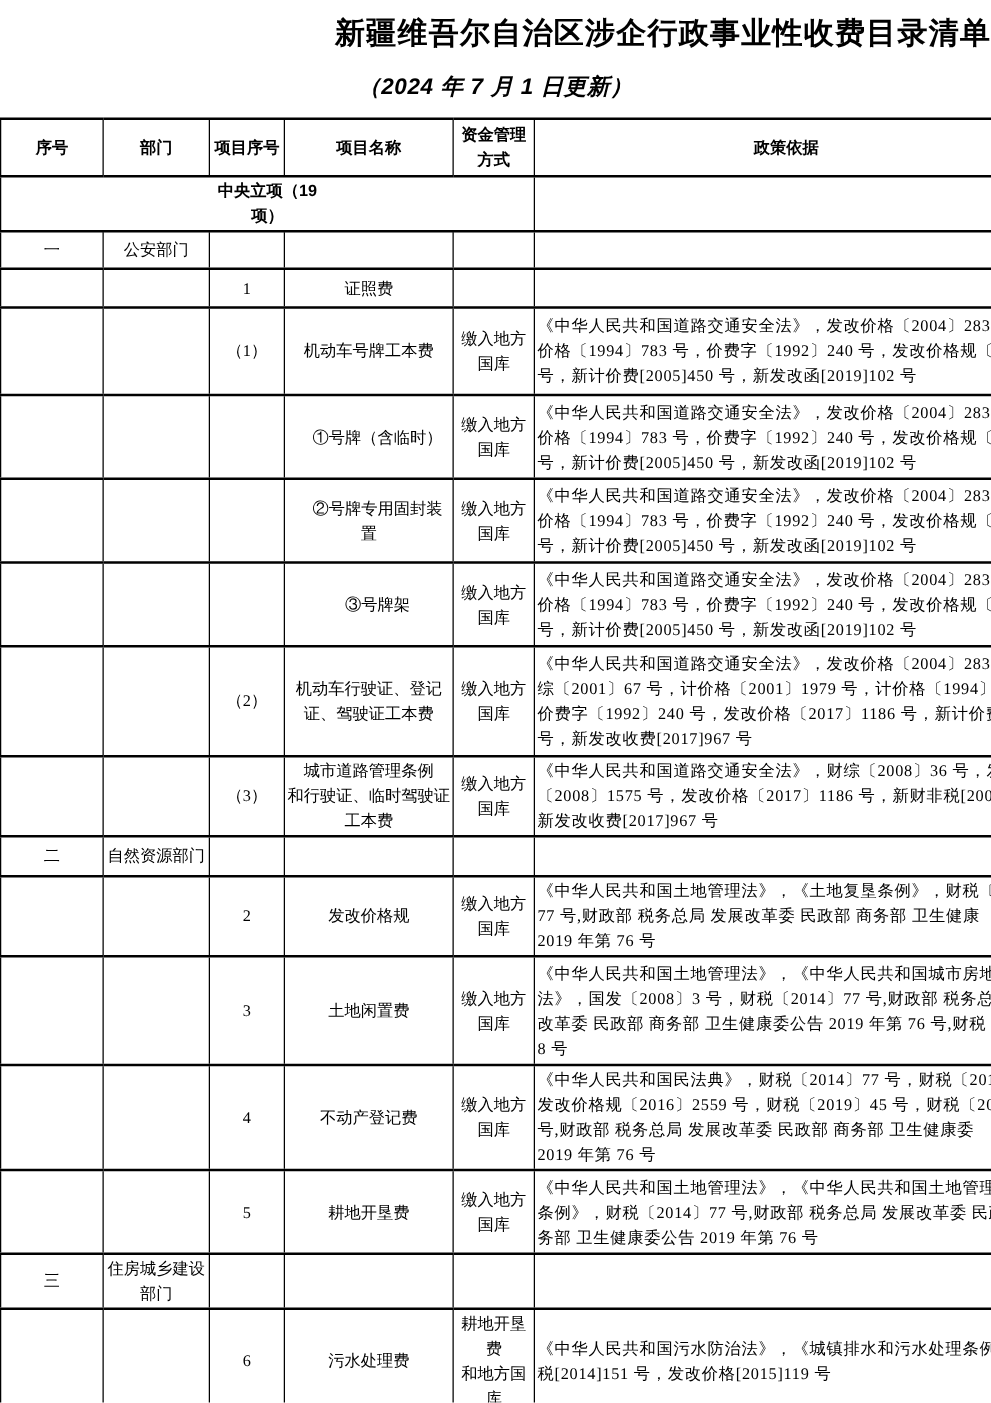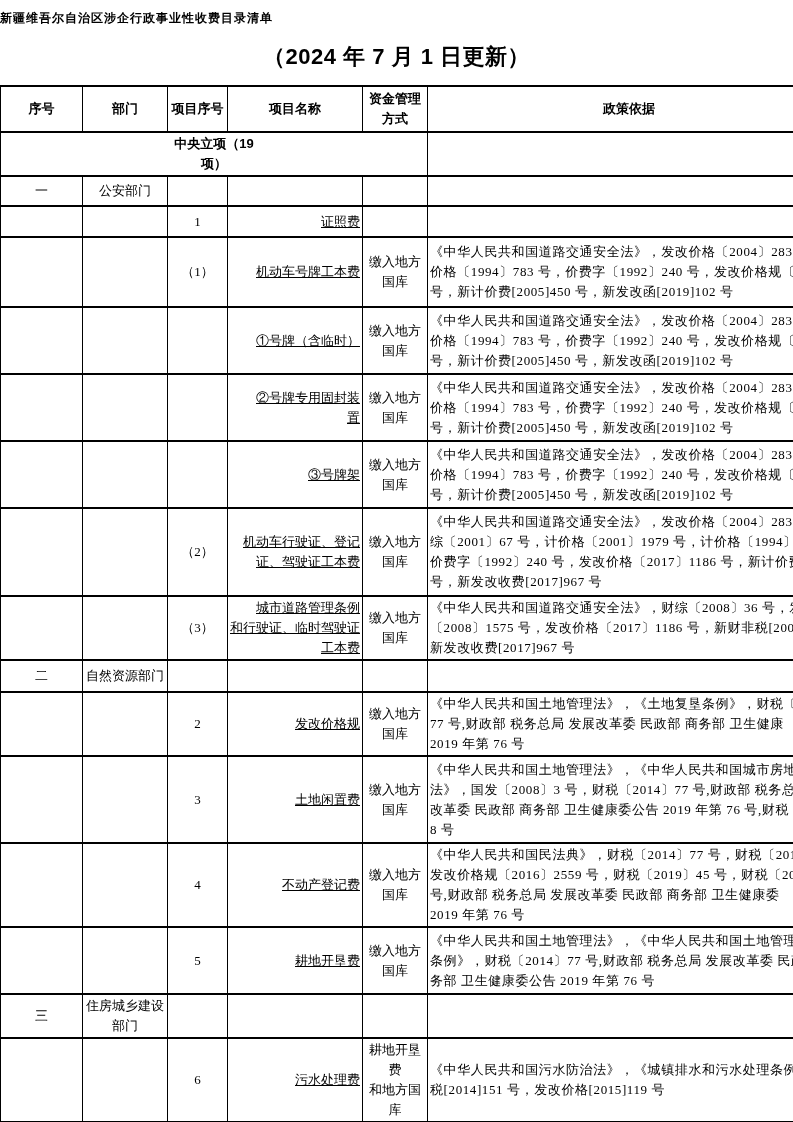--- a/index.html
+++ b/index.html
@@ -2,42 +2,42 @@
 <html><head>
 <meta charset="utf-8">
 <style>
   html,body{margin:0;padding:0;background:#fff;}
   body{
     width:793px;height:1122px;overflow:hidden;position:relative;
     font-family:"Liberation Serif","DejaVu Serif",serif;color:#000;
   }
   .doc{width:793px;height:1122px;overflow:hidden;}
   .title{
-    margin:10px 0 0 0;text-align:left;font-size:12px;font-weight:bold;
+    margin:10px 0 0 0;text-align:right;font-size:24px;font-weight:bold;
     letter-spacing:1px;font-family:"Liberation Sans","DejaVu Sans",sans-serif;
   }
   .subtitle{
-    margin:15px 0 0 0;text-align:center;font-size:22px;font-weight:bold;
-    letter-spacing:0.5px;font-family:"Liberation Sans","DejaVu Sans",sans-serif;
+    margin:15px 0 0 0;text-align:center;font-size:18px;font-weight:bold;
+    letter-spacing:0.5px;font-family:"Liberation Sans","DejaVu Sans",sans-serif;font-style:italic;
   }
   table.sheet{
     margin-top:13px;border-collapse:collapse;table-layout:fixed;width:830px;
   }
   table.sheet th,table.sheet td{
     border-left:1px solid #000;border-right:1px solid #000;
     border-top:2px solid #000;border-bottom:2px solid #000;
     padding:1px 2px;vertical-align:middle;overflow:visible;
     font-size:13px;line-height:20px;box-sizing:border-box;
   }
   table.sheet th{
     font-family:"Liberation Sans","DejaVu Sans",sans-serif;
     font-weight:bold;text-align:center;white-space:pre-line;font-size:13px;
   }
   td.c0,td.c1,td.c2,td.c4{text-align:center;white-space:pre-line;}
-  td.c3{text-align:right;white-space:pre-line;padding-left:3px;text-decoration:underline;}
+  td.c3{text-align:center;white-space:pre-line;padding-left:3px;}
   td.c3.indent{text-indent:14px;}
   td.c5{
     text-align:left;white-space:pre;padding-left:7px;
     font-size:13px;letter-spacing:0.6px;line-height:20px;
   }
   td.section-cell{
     font-family:"Liberation Sans","DejaVu Sans",sans-serif;
     font-weight:bold;font-size:14px;text-align:center;white-space:pre-line;
     padding-left:2px;line-height:20px;vertical-align:middle;
   }

